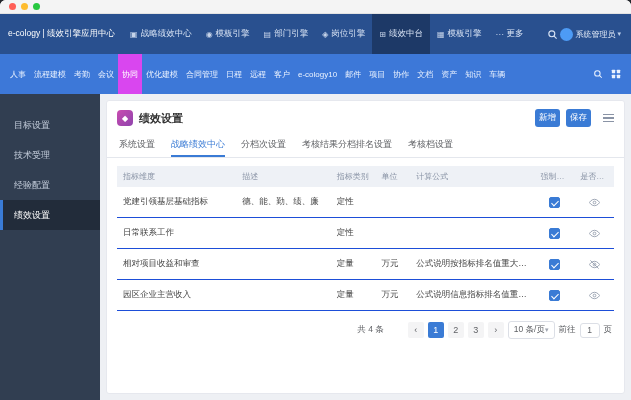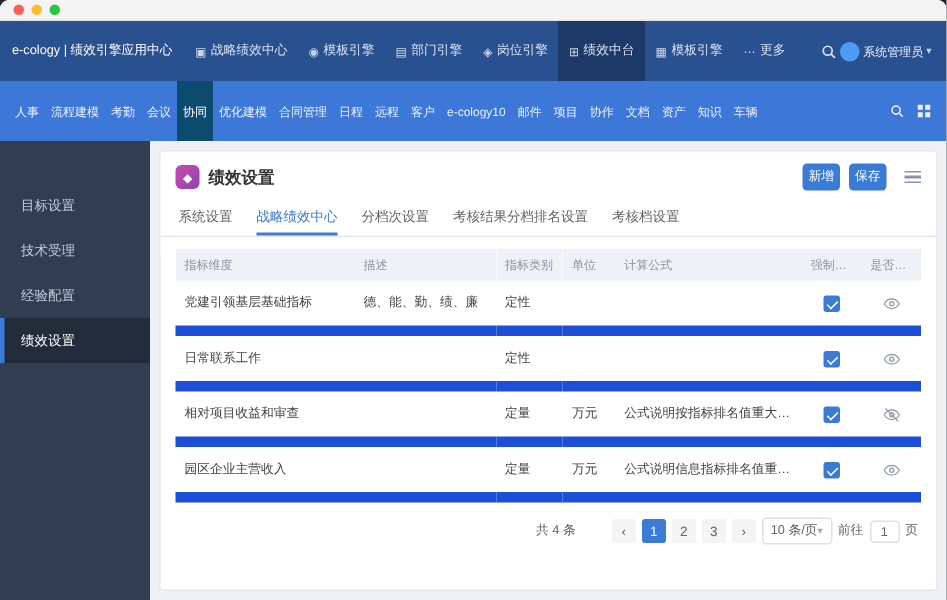--- a/index.html
+++ b/index.html
@@ -18,46 +18,46 @@
   .topnav-item.active{background:rgba(0,0,0,.28)}
   .ti{font-size:8px;opacity:.9}
   .topnav-right{display:flex;align-items:center;gap:2px;padding-right:2px}
   .avatar{width:13px;height:13px;border-radius:50%;background:#4d9bf5;flex:0 0 auto}
   .username{font-size:8px;color:#eaf1fb;white-space:nowrap}
   .caret{font-size:7px;color:#bcd0ea}
 
   .subnav{height:40px;background:#3d78d8;display:flex;padding:0 6px;color:#eaf2ff;flex:0 0 auto}
   .subnav-items{display:flex;align-items:center;height:100%;flex:1;overflow:hidden}
   .subnav-item{padding:0 4px;height:100%;display:flex;align-items:center;font-size:8px;white-space:nowrap;cursor:pointer}
-  .subnav-item.active{background:#0c4a6e;color:#fff}
+  .subnav-item.active{background:#d946ef;color:#fff}
   .subnav-right{display:flex;gap:8px;align-items:center;padding:0 4px}
   .icon-svg{display:block}
 
   .content{flex:1;display:flex;min-height:0}
-  .sidebar{width:100px;background:#313e51;flex:0 0 auto;padding-top:28px}
+  .sidebar{width:100px;background:#313e51;flex:0 0 auto;padding-top:16px}
   .side-item{height:30px;line-height:30px;padding-left:14px;font-size:9px;color:#c3ccda;cursor:pointer;white-space:nowrap}
   .side-item.active{background:#222c3a;color:#fff;border-left:3px solid #3a7bd5;padding-left:11px}
 
   .main{flex:1;background:#eef0f4;padding:6px;min-width:0}
   .card{background:#fff;height:100%;border:1px solid #e6e8ee;border-radius:3px;display:flex;flex-direction:column;overflow:hidden}
   .card-header{display:flex;align-items:center;padding:8px 10px 6px;gap:6px;flex:0 0 auto}
   .title-icon{width:16px;height:16px;border-radius:4px;background:linear-gradient(135deg,#c94bb0,#8f44ad);color:#fff;font-size:8px;display:flex;align-items:center;justify-content:center;flex:0 0 auto}
   .page-title{font-size:11px;font-weight:bold;color:#333;flex:1}
   .btn{font-size:8.5px;color:#fff;background:#3a7bd5;border:none;border-radius:3px;padding:3px 4px;cursor:pointer;white-space:nowrap}
   .hamburger{display:inline-flex;flex-direction:column;gap:2px;margin-left:6px;cursor:pointer}
   .hamburger i{width:11px;height:1.5px;background:#8a94a6;display:block}
 
   .tabs{display:flex;gap:16px;padding:0 12px;border-bottom:1px solid #e4e7ed;flex:0 0 auto}
   .tab{font-size:9px;color:#606266;padding:5px 0 4px;border-bottom:2px solid transparent;cursor:pointer;white-space:nowrap}
   .tab.active{color:#3a7bd5;border-bottom-color:#3a7bd5}
 
   .table-wrap{padding:8px 10px 0;flex:0 0 auto}
   table{width:100%;border-collapse:collapse;table-layout:fixed}
   th{background:#eef1f6;font-size:8px;color:#8a94a6;font-weight:normal;text-align:left;padding:5px 6px;white-space:nowrap;overflow:hidden;text-overflow:ellipsis}
-  td{font-size:8.5px;color:#444;padding:9px 6px;border-bottom:7px solid #1d4ed8;overflow:hidden;white-space:nowrap;text-overflow:ellipsis}
+  td{font-size:8.5px;color:#444;padding:9px 6px;border-bottom:1px solid #1d4ed8;overflow:hidden;white-space:nowrap;text-overflow:ellipsis}
   th.center,td.center{text-align:center}
 
   .checkbox{display:inline-block;width:11px;height:11px;border:1px solid #c0c4cc;border-radius:2px;position:relative;vertical-align:middle;cursor:pointer;background:#fff}
   .checkbox.true{background:#3a7bd5;border-color:#3a7bd5}
   .checkbox.true::after{content:"";position:absolute;left:3.5px;top:1px;width:3px;height:6px;border:solid #fff;border-width:0 1.5px 1.5px 0;transform:rotate(45deg)}
 
   .share{display:inline-flex;color:#97a0af;vertical-align:middle;cursor:pointer}
 
   .pagination{display:flex;justify-content:flex-end;align-items:center;gap:4px;padding:10px 12px;font-size:8.5px;color:#606266;flex:0 0 auto}
   .pg-total{margin-right:20px;white-space:nowrap}

